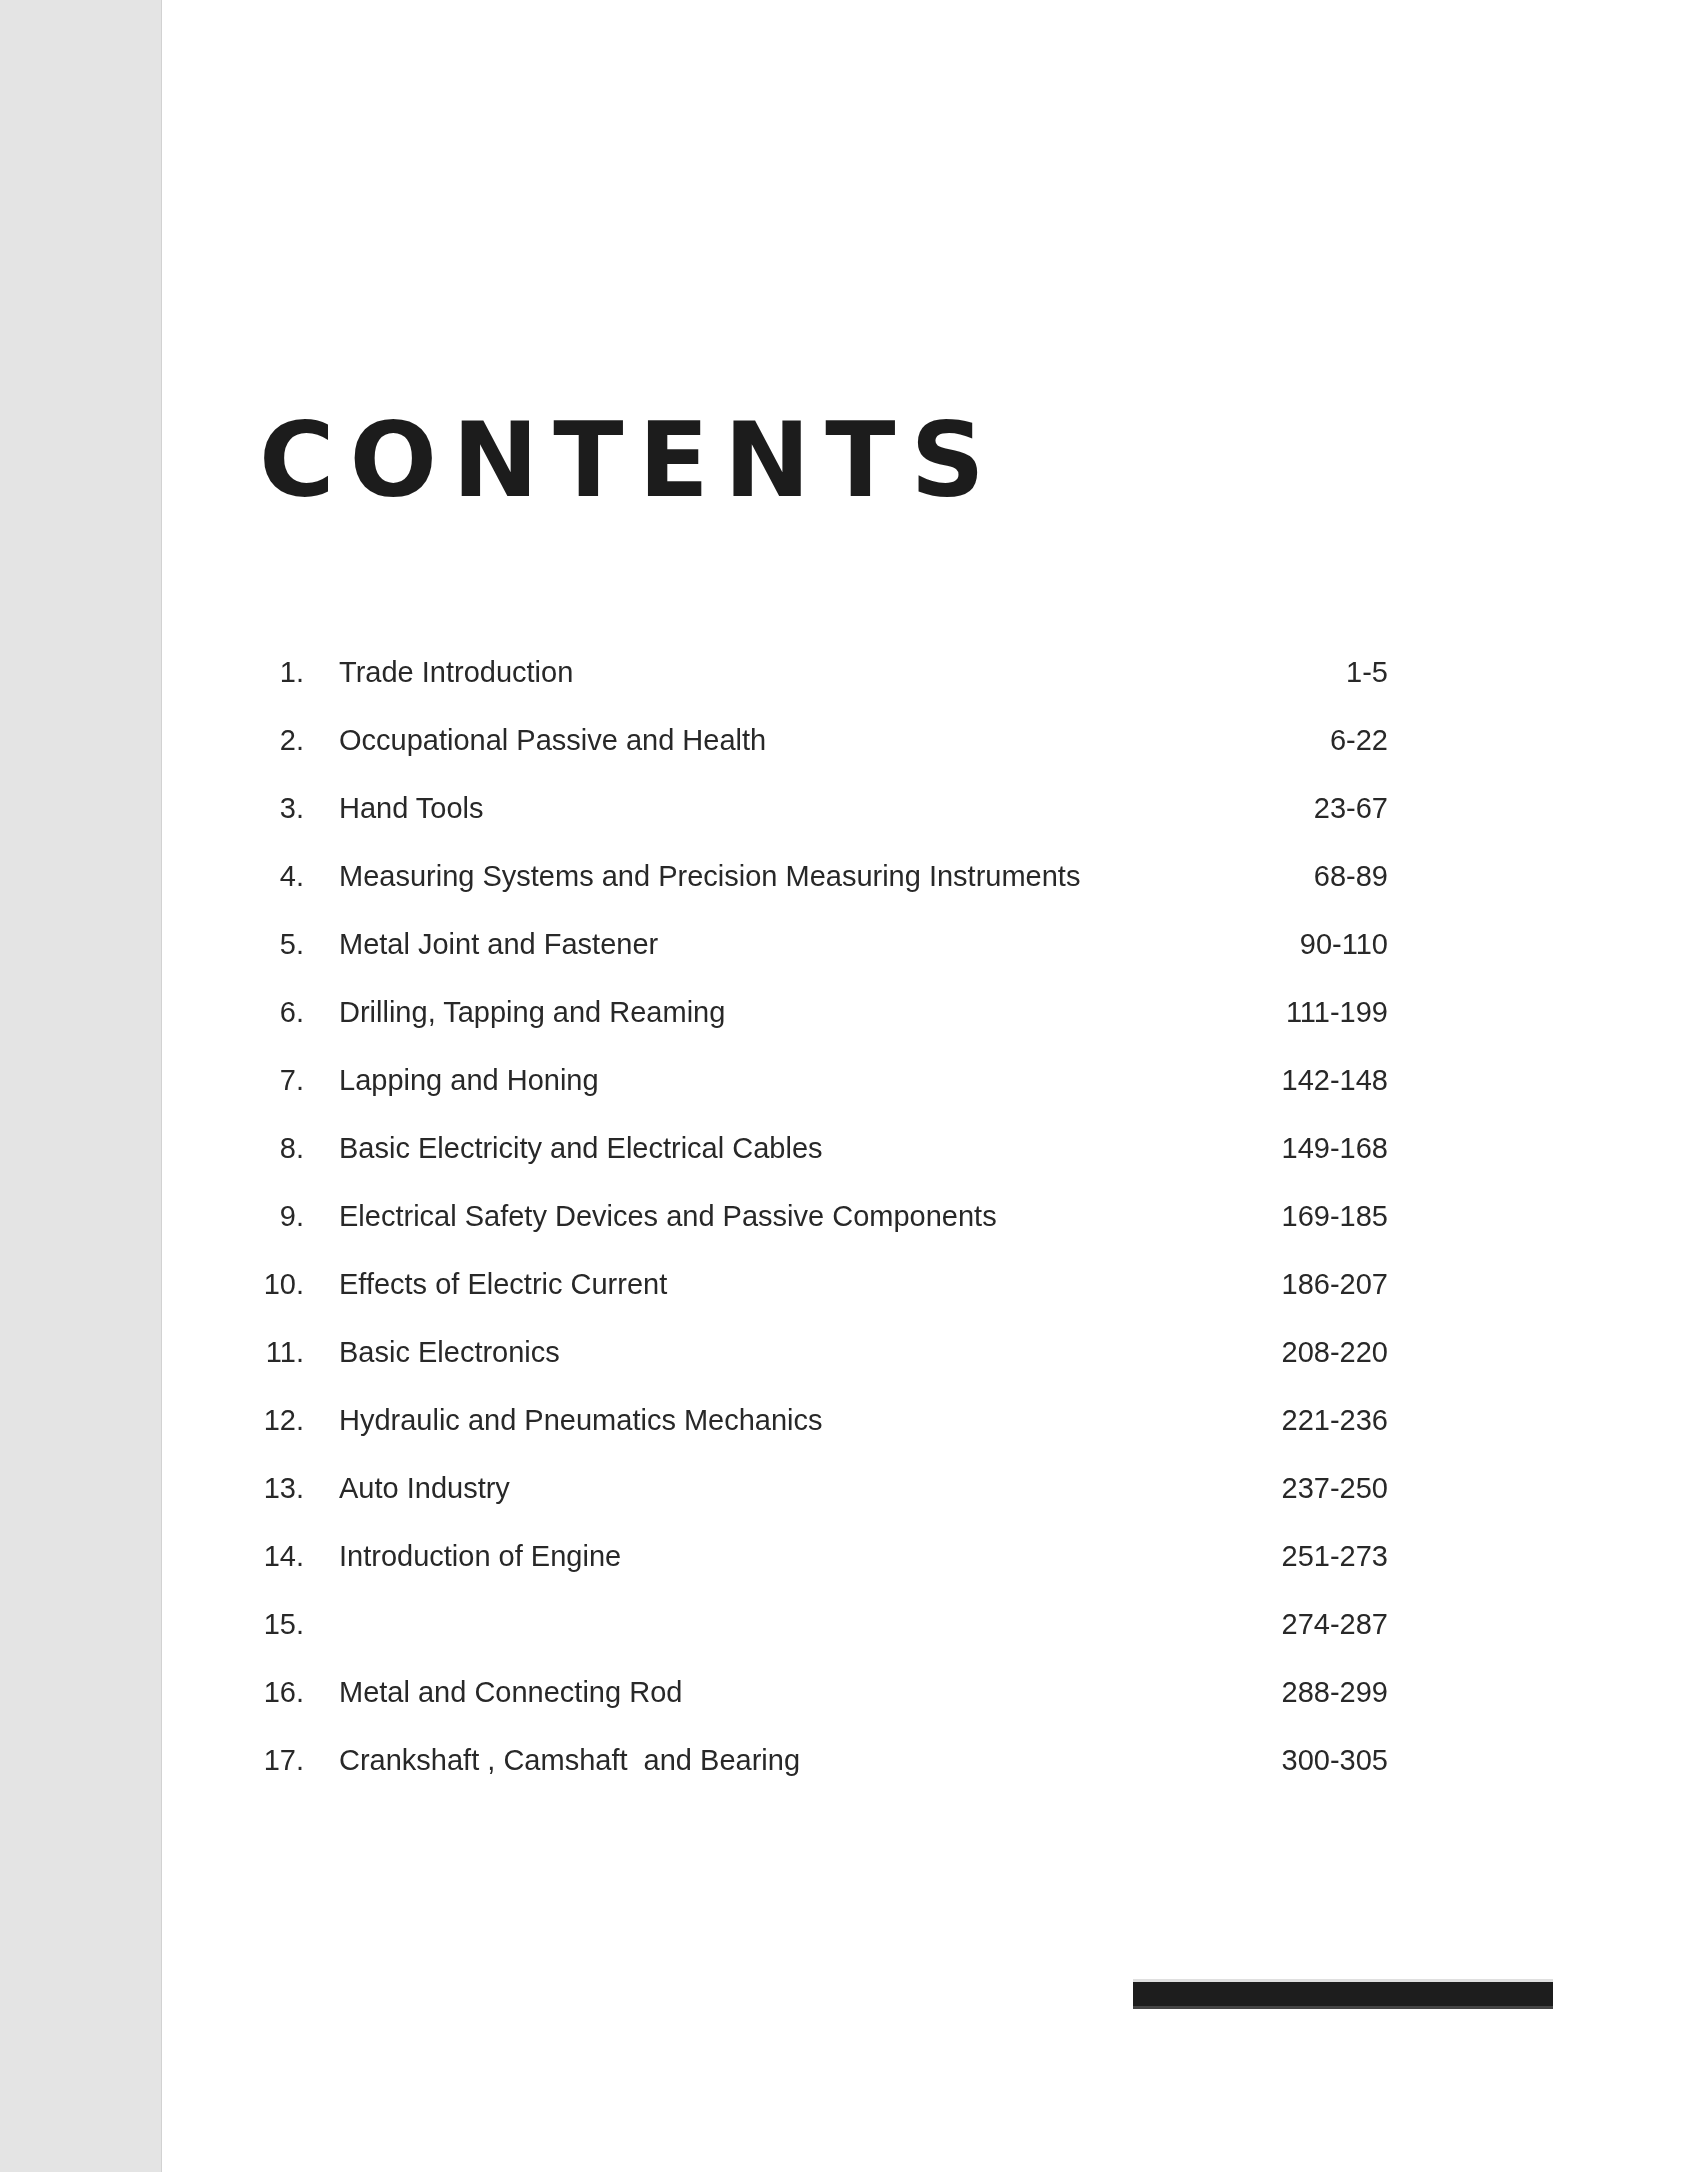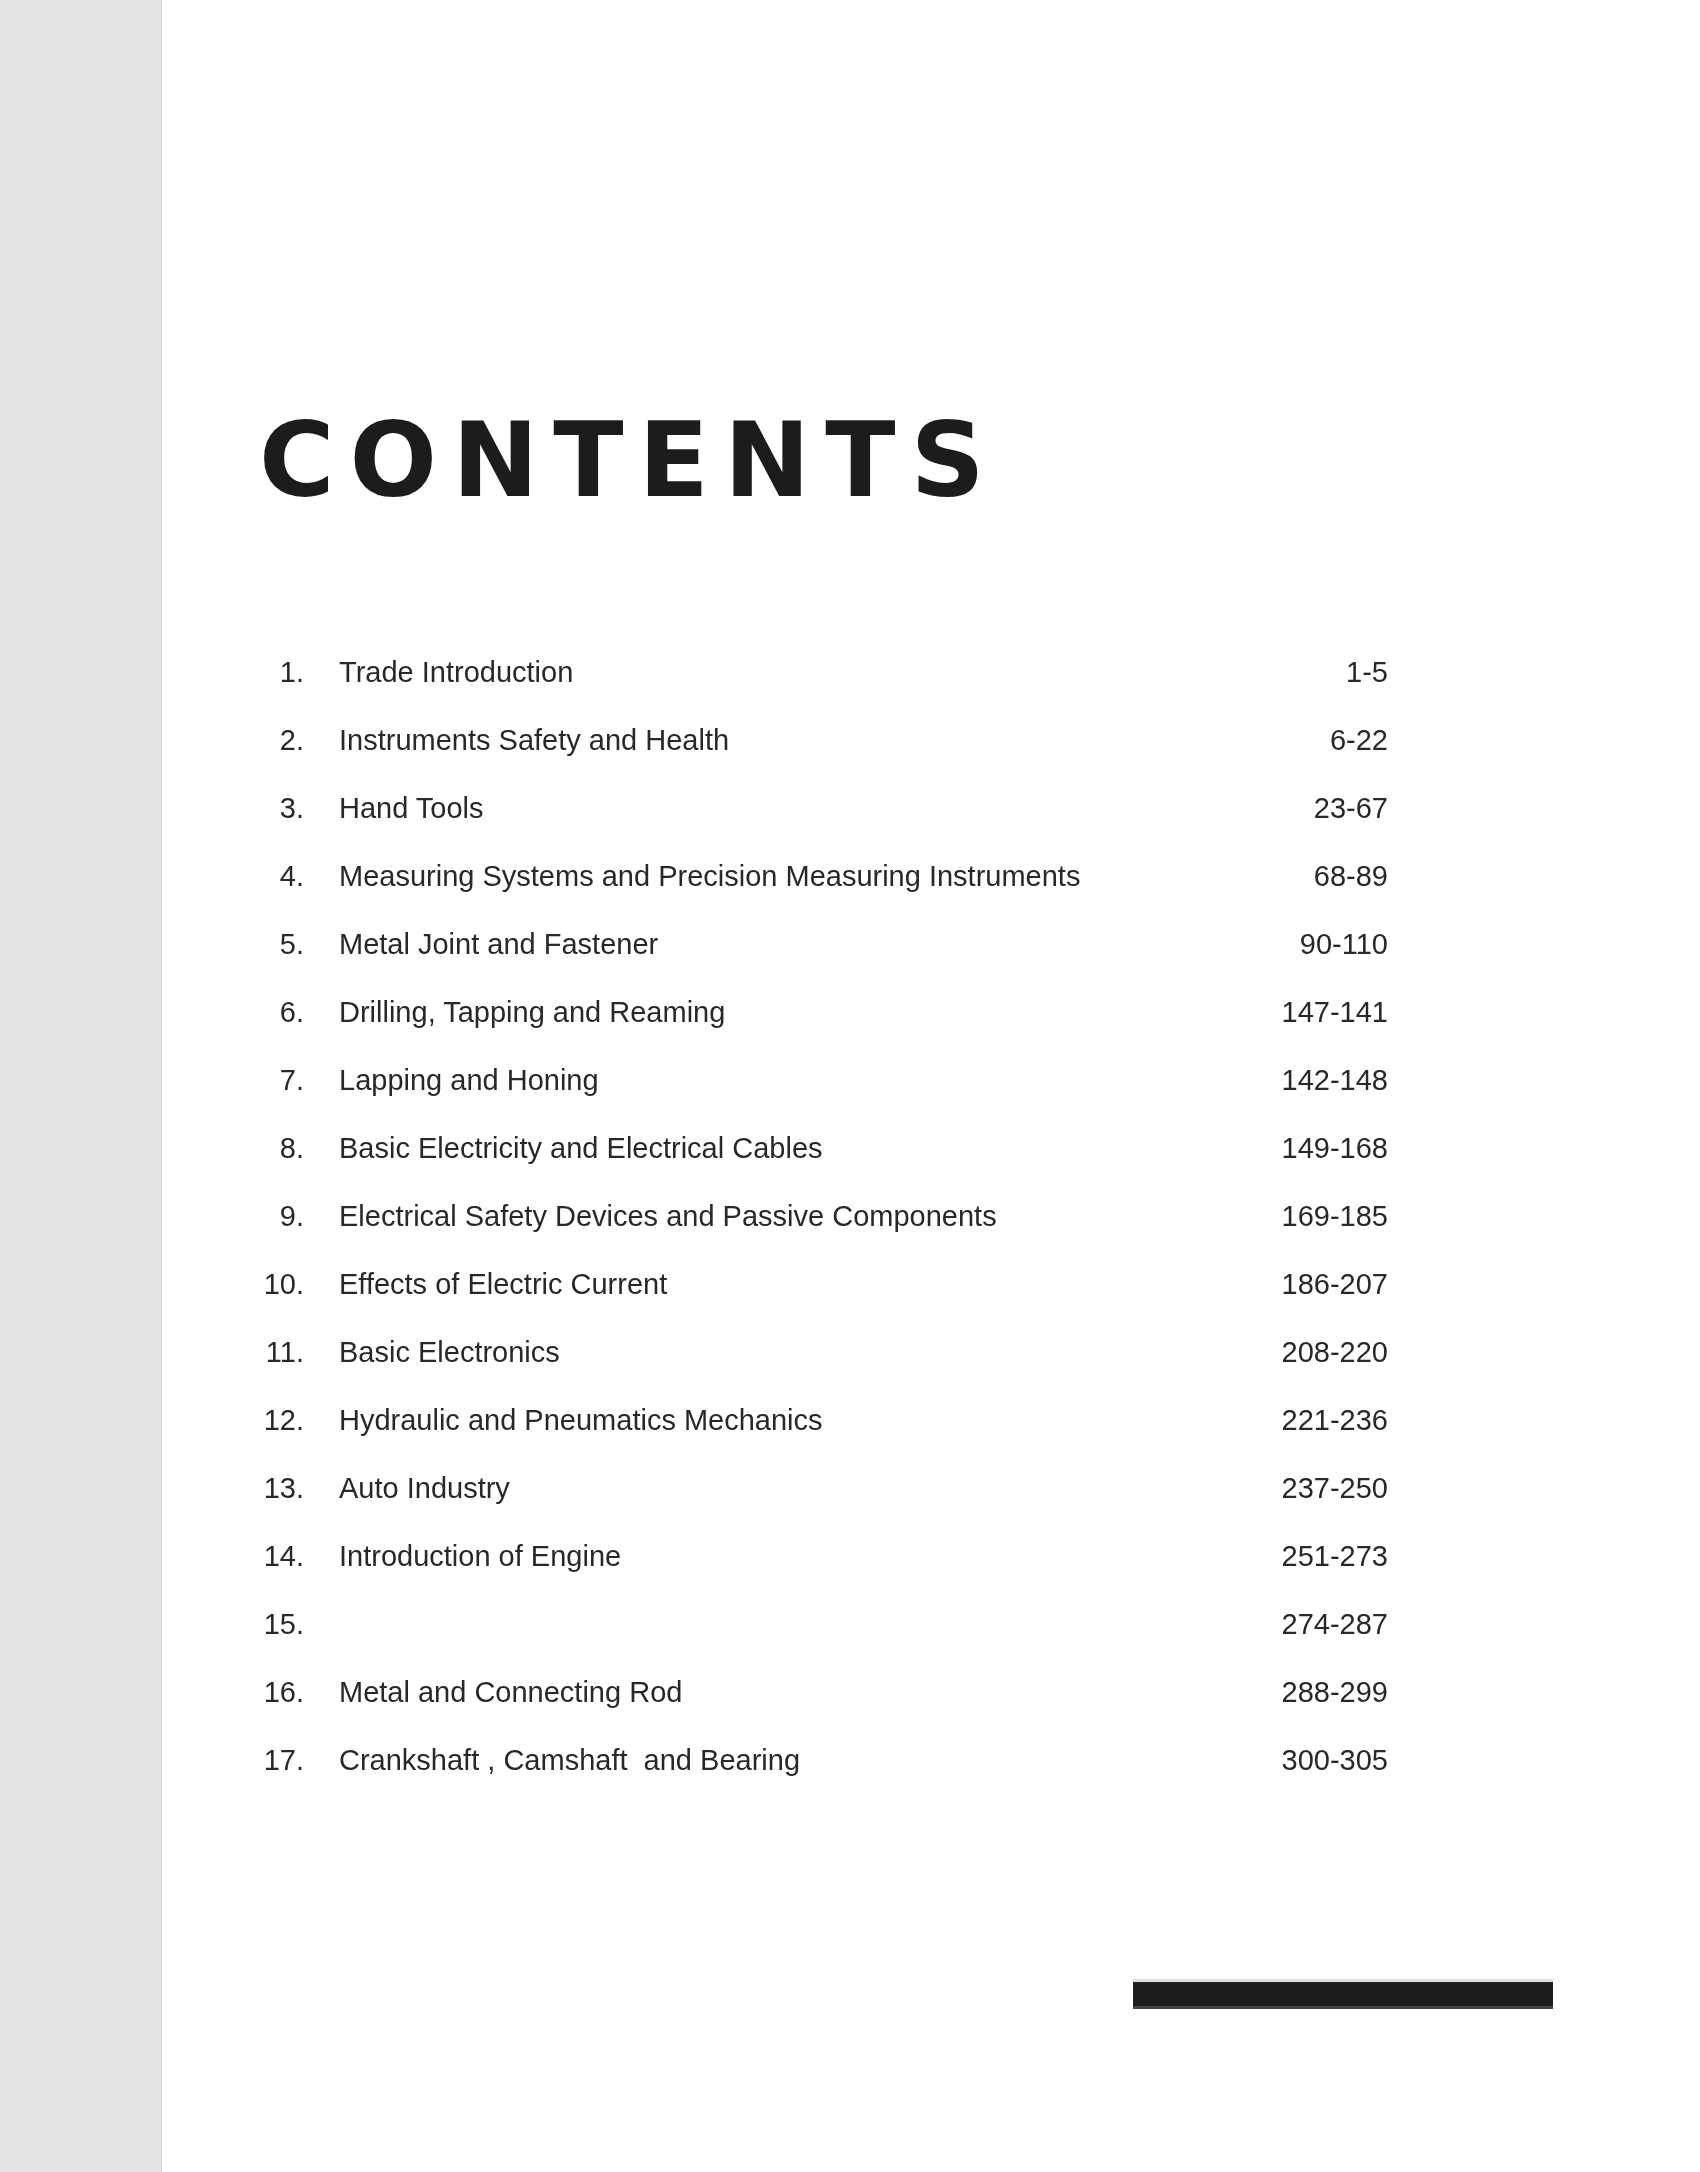--- a/index.html
+++ b/index.html
@@ -96,25 +96,25 @@
 <body>
 
 <div class="page">
 
   <div class="sidebar"></div>
 
   <h1 class="title">CONTENTS</h1>
 
   <div class="toc" id="toc-list">
       <div class="toc-row"><span class="toc-no">1.</span><span class="toc-title">Trade Introduction</span><span class="toc-pages">1-5</span></div>
-      <div class="toc-row"><span class="toc-no">2.</span><span class="toc-title">Instruments Safety and Health</span><span class="toc-pages">6-22</span></div>
+      <div class="toc-row"><span class="toc-no">2.</span><span class="toc-title">Occupational Passive and Health</span><span class="toc-pages">6-22</span></div>
       <div class="toc-row"><span class="toc-no">3.</span><span class="toc-title">Hand Tools</span><span class="toc-pages">23-67</span></div>
       <div class="toc-row"><span class="toc-no">4.</span><span class="toc-title">Measuring Systems and Precision Measuring Instruments</span><span class="toc-pages">68-89</span></div>
       <div class="toc-row"><span class="toc-no">5.</span><span class="toc-title">Metal Joint and Fastener</span><span class="toc-pages">90-110</span></div>
-      <div class="toc-row"><span class="toc-no">6.</span><span class="toc-title">Drilling, Tapping and Reaming</span><span class="toc-pages">147-141</span></div>
+      <div class="toc-row"><span class="toc-no">6.</span><span class="toc-title">Drilling, Tapping and Reaming</span><span class="toc-pages">111-199</span></div>
       <div class="toc-row"><span class="toc-no">7.</span><span class="toc-title">Lapping and Honing</span><span class="toc-pages">142-148</span></div>
       <div class="toc-row"><span class="toc-no">8.</span><span class="toc-title">Basic Electricity and Electrical Cables</span><span class="toc-pages">149-168</span></div>
       <div class="toc-row"><span class="toc-no">9.</span><span class="toc-title">Electrical Safety Devices and Passive Components</span><span class="toc-pages">169-185</span></div>
       <div class="toc-row"><span class="toc-no">10.</span><span class="toc-title">Effects of Electric Current</span><span class="toc-pages">186-207</span></div>
       <div class="toc-row"><span class="toc-no">11.</span><span class="toc-title">Basic Electronics</span><span class="toc-pages">208-220</span></div>
       <div class="toc-row"><span class="toc-no">12.</span><span class="toc-title">Hydraulic and Pneumatics Mechanics</span><span class="toc-pages">221-236</span></div>
       <div class="toc-row"><span class="toc-no">13.</span><span class="toc-title">Auto Industry</span><span class="toc-pages">237-250</span></div>
       <div class="toc-row"><span class="toc-no">14.</span><span class="toc-title">Introduction of Engine</span><span class="toc-pages">251-273</span></div>
       <div class="toc-row"><span class="toc-no">15.</span><span class="toc-pages">274-287</span></div>
       <div class="toc-row"><span class="toc-no">16.</span><span class="toc-title">Metal and Connecting Rod</span><span class="toc-pages">288-299</span></div>

